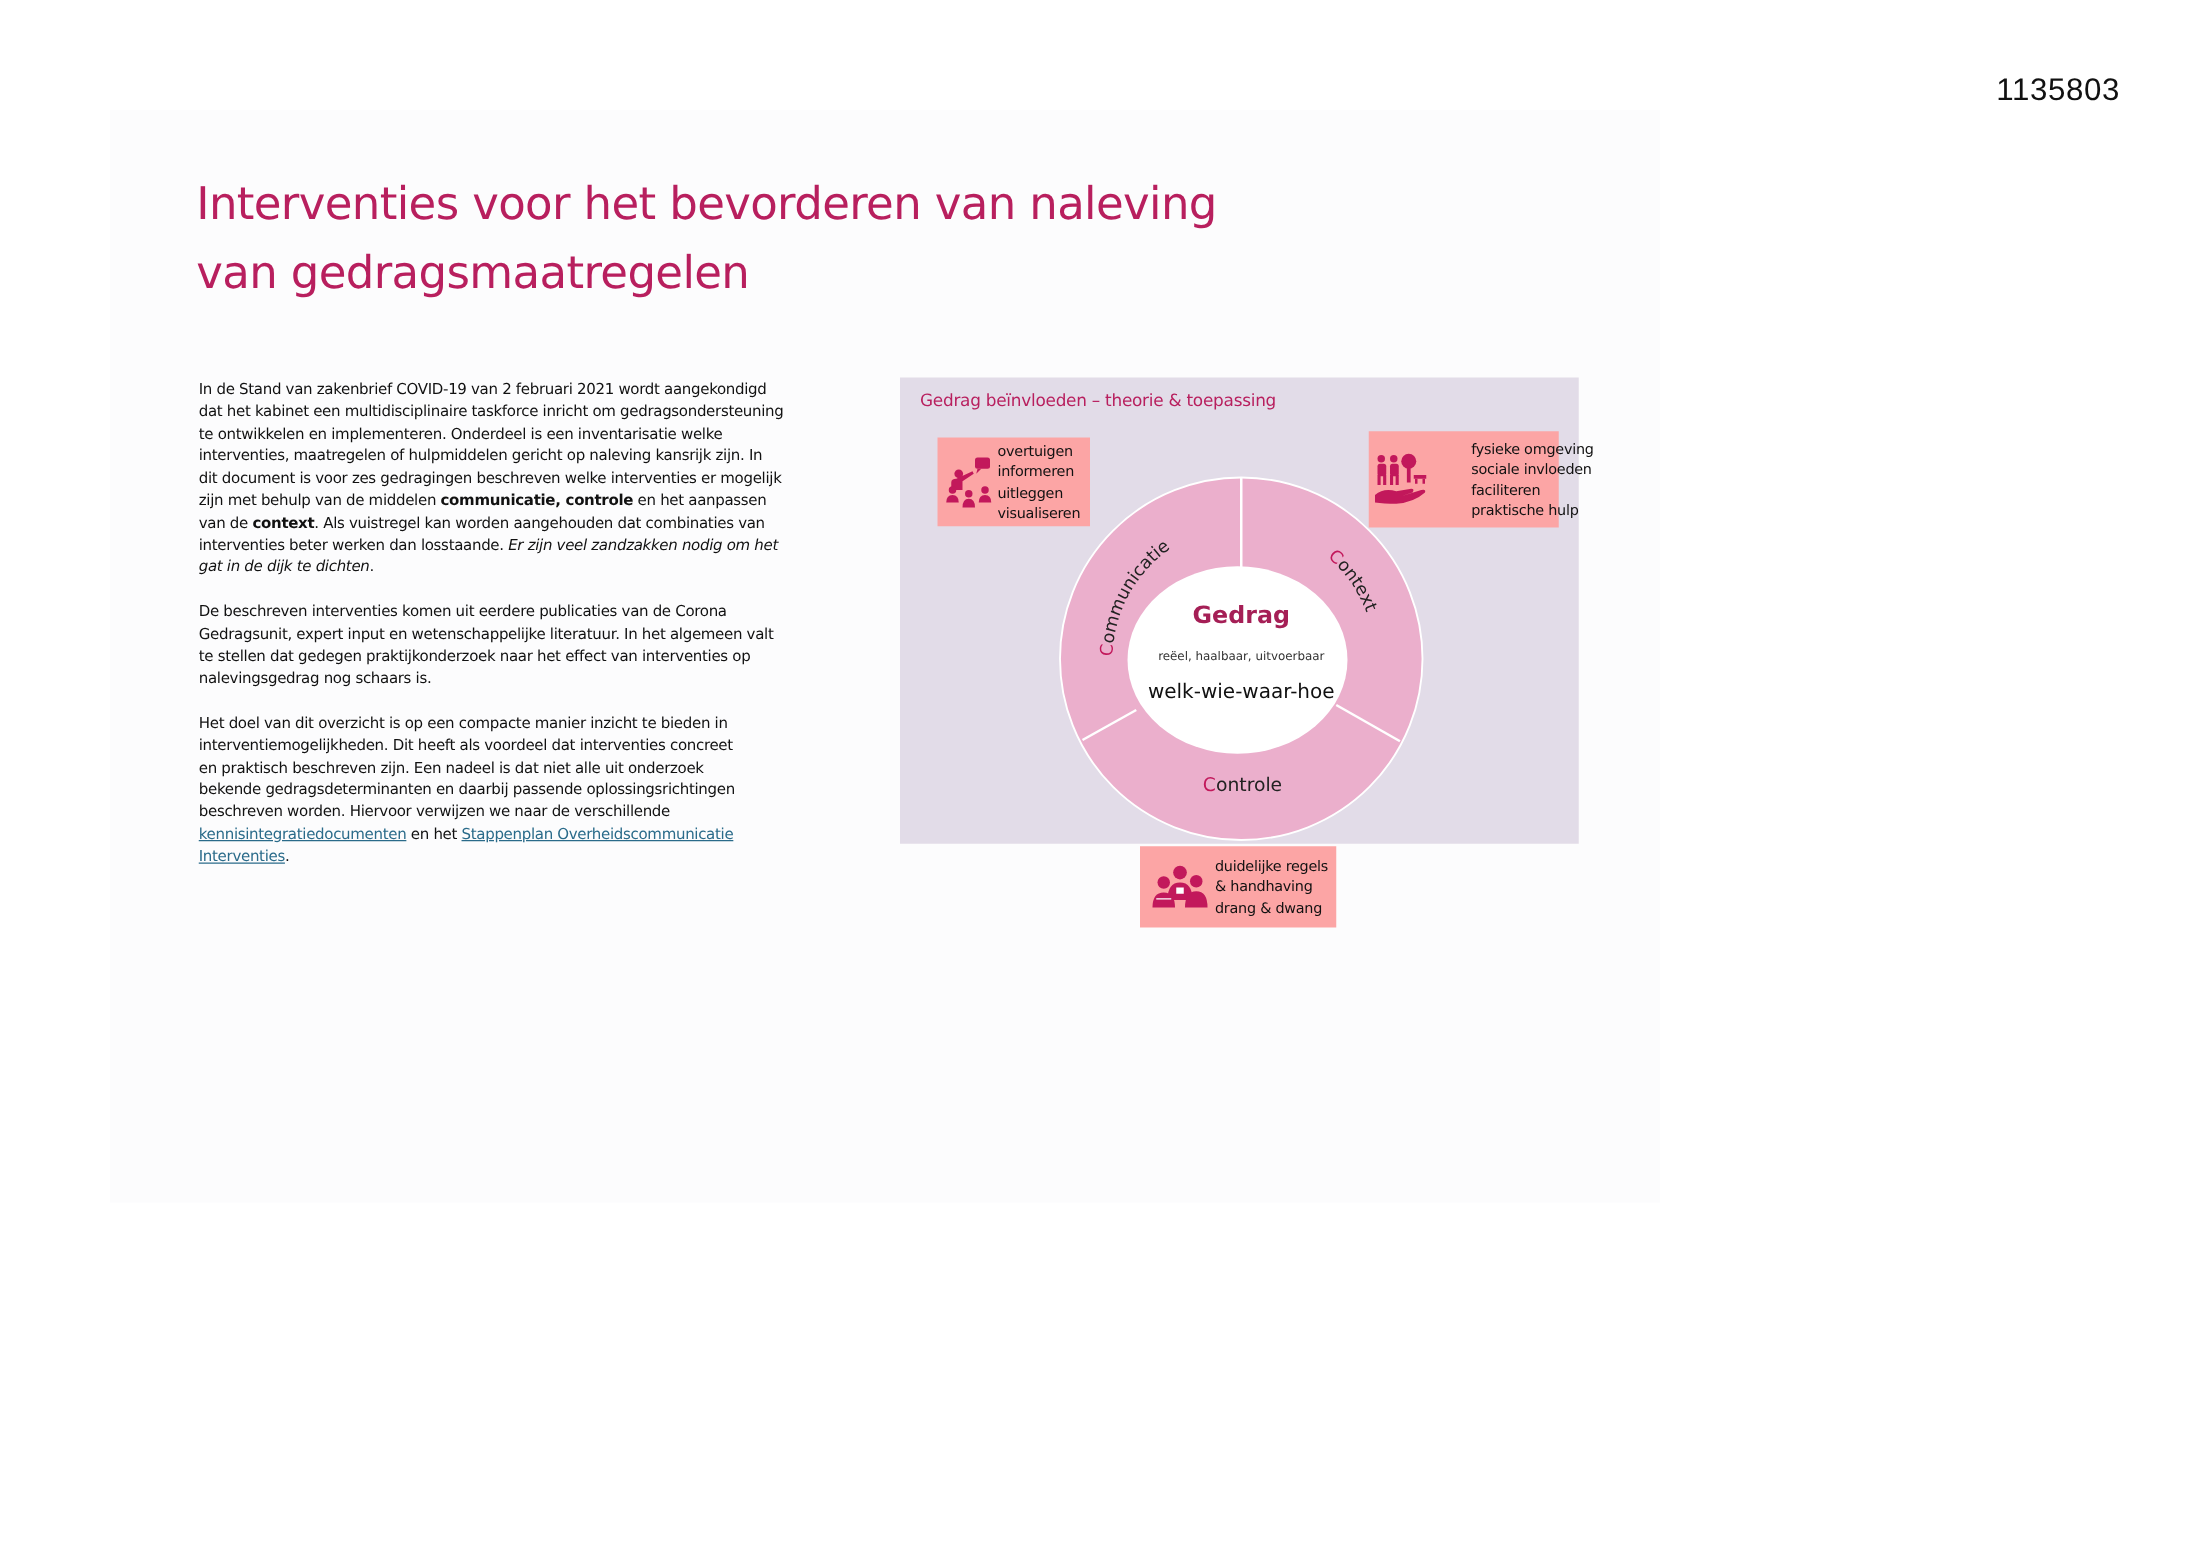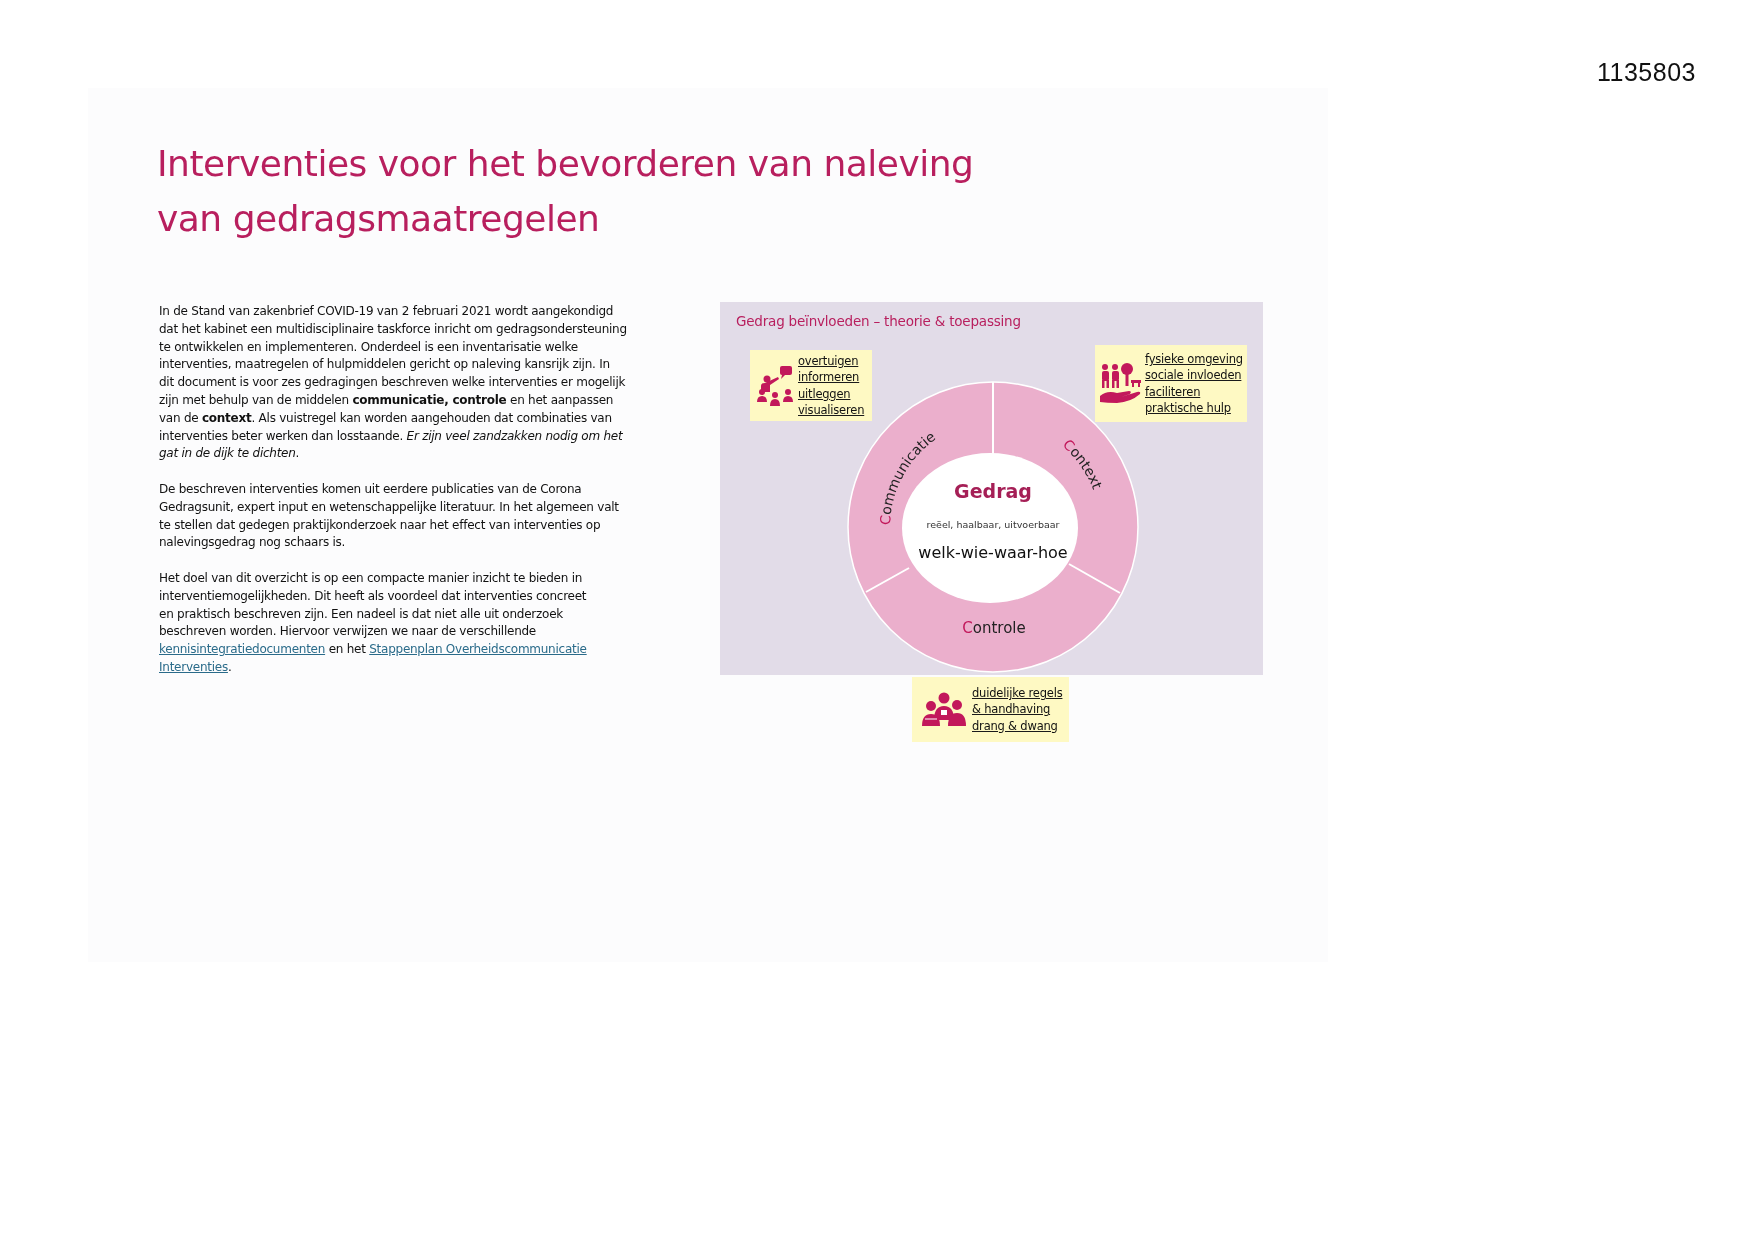--- a/index.html
+++ b/index.html
@@ -42,30 +42,30 @@
     .panel {
       position:absolute; left:720px; top:302px; width:543px; height:373px;
       background:#e2dce8;
     }
     .panel-title {
       position:absolute; left:16px; top:11px;
       color:#b81f5e; font-size:13.5px; letter-spacing:-0.2px;
       font-family:"DejaVu Sans", sans-serif;
     }
     .card {
-      position:absolute; background:#fef9c3;
-      display:flex; align-items:center;text-decoration:underline;
+      position:absolute; background:#fca5a5;
+      display:flex; align-items:center;
     }
     .card .icon { flex:0 0 auto; display:flex; align-items:center; justify-content:center; }
     .card .lines { font-size:11.5px; line-height:16.3px; color:#111; letter-spacing:-0.2px; }
     .card .lines span { display:block; white-space:nowrap; }
 
     .card-comm { left:30px; top:48px; width:122px; height:71px; }
     .card-comm .icon { width:44px; margin-left:4px; }
-    .card-ctx { left:375px; top:43px; width:152px; height:77px; }
+    .card-ctx { left:375px; top:43px; width:152px; height:77px;gap:32px; }
     .card-ctx .icon { width:48px; margin-left:2px; }
     .card-ctrl { left:192px; top:375px; width:157px; height:65px; }
     .card-ctrl .icon { width:56px; margin-left:4px; }
 
     .ring-svg { position:absolute; left:0; top:0; }
   </style>
 </head>
 <body>
 
 <div class="doc-id">1135803</div>
@@ -92,20 +92,21 @@
   <p>
     <span class="line">De beschreven interventies komen uit eerdere publicaties van de Corona</span>
     <span class="line">Gedragsunit, expert input en wetenschappelijke literatuur. In het algemeen valt</span>
     <span class="line">te stellen dat gedegen praktijkonderzoek naar het effect van interventies op</span>
     <span class="line">nalevingsgedrag nog schaars is.</span>
   </p>
   <p>
     <span class="line">Het doel van dit overzicht is op een compacte manier inzicht te bieden in</span>
     <span class="line">interventiemogelijkheden. Dit heeft als voordeel dat interventies concreet</span>
     <span class="line">en praktisch beschreven zijn. Een nadeel is dat niet alle uit onderzoek</span>
+    <span class="line">bekende gedragsdeterminanten en daarbij passende oplossingsrichtingen</span>
     <span class="line">beschreven worden. Hiervoor verwijzen we naar de verschillende</span>
     <span class="line"><a href="#">kennisintegratiedocumenten</a><span> en het </span><a href="#">Stappenplan Overheidscommunicatie</a></span>
     <span class="line"><a href="#">Interventies</a><span>.</span></span>
   </p>
 </div>
 
 <div class="panel">
   <div class="panel-title">Gedrag beïnvloeden – theorie &amp; toepassing</div>
 
   <svg class="ring-svg" width="543" height="462" viewBox="0 0 543 462">

